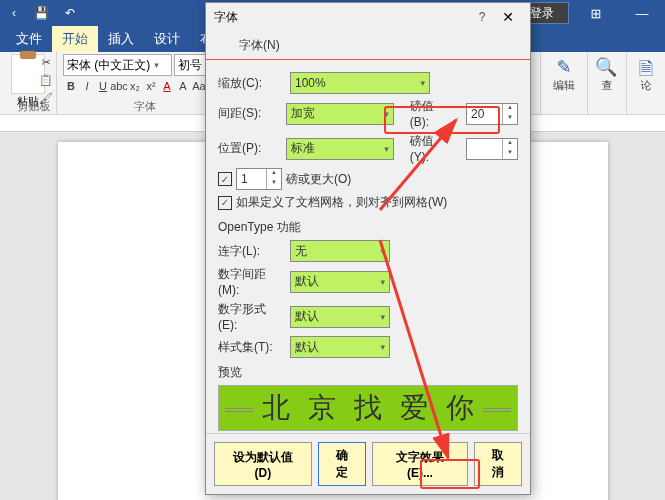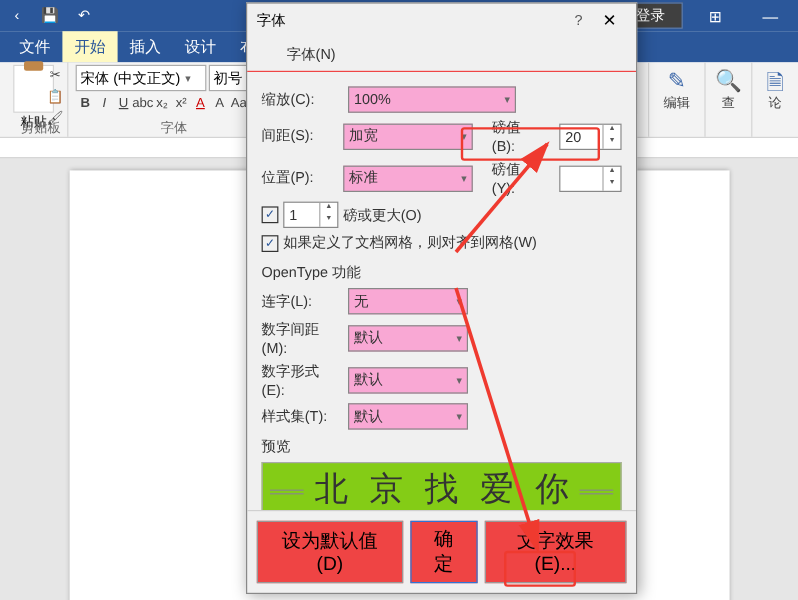--- a/index.html
+++ b/index.html
@@ -28,33 +28,33 @@
 .dlg-title .sp { flex:1; }
 .dlg-title .x { width:28px; text-align:center; font-size:14px; }
 .dlg-title .q { width:24px; text-align:center; color:#555; }
 .tabs { display:flex; padding:0 20px; border-bottom:1px solid #ef4444; }
 .tab { padding:5px 12px; border:1px solid transparent; border-bottom:none; color:#333; }
 .tab.active { background:#f0f0f0; border-color:#aaa; position:relative; top:1px; }
 .body { flex:1; padding:8px 12px; overflow:hidden; color:#333; }
 .sect { margin:4px 0; }
 .row { display:flex; align-items:center; margin:4px 0; gap:16px; }
 .lbl { width:56px; text-align:left; color:#333; }
-.sel { border:1px solid #888; background:#f9a8d4; height:20px; display:flex; align-items:center; padding:0 4px; min-width:90px; justify-content:space-between; }
+.sel { border:1px solid #888; background:#bef264; height:20px; display:flex; align-items:center; padding:0 4px; min-width:90px; justify-content:space-between; }
 .sel .dd { font-size:9px; color:#666; }
 .spin { border:1px solid #888; background:#fff; height:20px; display:flex; align-items:center; width:54px; }
 .spin span:first-child { flex:1; padding:0 4px; }
 .spin .sb { width:14px; height:100%; border-left:1px solid #aaa; display:flex; flex-direction:column; }
 .spin .sb div { flex:1; font-size:6px; line-height:1; text-align:center; color:#555; }
 .chk { display:flex; align-items:center; gap:4px; }
 .chk .box { width:12px; height:12px; border:1px solid #333; display:flex; align-items:center; justify-content:center; font-size:10px; color:#2b579a; }
 .preview { border:1px solid #aaa; background:#84cc16; height:44px; margin:4px 0; display:flex; align-items:center; justify-content:center; font:28px KaiTi,STKaiti,serif; letter-spacing:18px; padding-left:18px; position:relative; }
 .preview::before,.preview::after { content:""; position:absolute; width:28px; height:2px; border-top:1px solid #888; border-bottom:1px solid #888; top:50%; }
 .preview::before { left:6px; } .preview::after { right:6px; }
 .btnbar { border-top:1px solid #d0d0d0; padding:8px; display:flex; gap:6px; justify-content:flex-end; }
-.btn { border:1px solid #999; background:#ef4444; padding:4px 12px; font-size:16px; }
+.btn { border:1px solid #999; background:#fef9c3; padding:4px 12px; font-size:12px;font-weight:bold; }
 .btn.primary { border:1.5px solid #2e75d6; }
 .hl-red { position:absolute; border:2px solid #ef3a2f; border-radius:3px; pointer-events:none; z-index:20; }
 .arrow { position:absolute; z-index:19; pointer-events:none; }
 .rtgroup { position:absolute; right:0; top:0; bottom:0; display:flex; }
 .rtpane { border-left:1px solid #d4d4d4; padding:4px 6px; text-align:center; color:#444; font-size:11px; display:flex; flex-direction:column; align-items:center; justify-content:flex-start; }
 .rtpane .ic { font-size:18px; color:#3a66a8; height:22px; }
 .style-prev { background:#fff; border:1px solid #d6d6d6; width:48px; height:44px; color:#333; font-size:16px; display:flex; align-items:center; justify-content:center; }
 </style>
 </head>
 <body>
@@ -251,20 +251,21 @@
 
 
     <div class="sect" style="margin-top:6px">预览</div>
     <div class="preview">北京找爱你</div>
 
   </div>
   <div class="btnbar">
     <button class="btn" style="margin-right:auto">设为默认值(D)</button>
     <button class="btn primary">确定</button>
     <button class="btn">文字效果(E)...</button>
+    <button class="btn">取消</button>
   </div>
 </div>
 
 <div class="hl-red" style="top:106px;left:384px;width:112px;height:24px"></div>
 <div class="hl-red" style="top:459px;left:420px;width:56px;height:26px"></div>
 
 <svg class="arrow" style="top:110px;left:370px" width="140" height="110">
   <defs>
       <marker id="ah1" markerWidth="10" markerHeight="10" refX="8" refY="3" orient="auto">
         <path d="M0,0 L0,6 L9,3 z" fill="#ef3a2f"></path>

